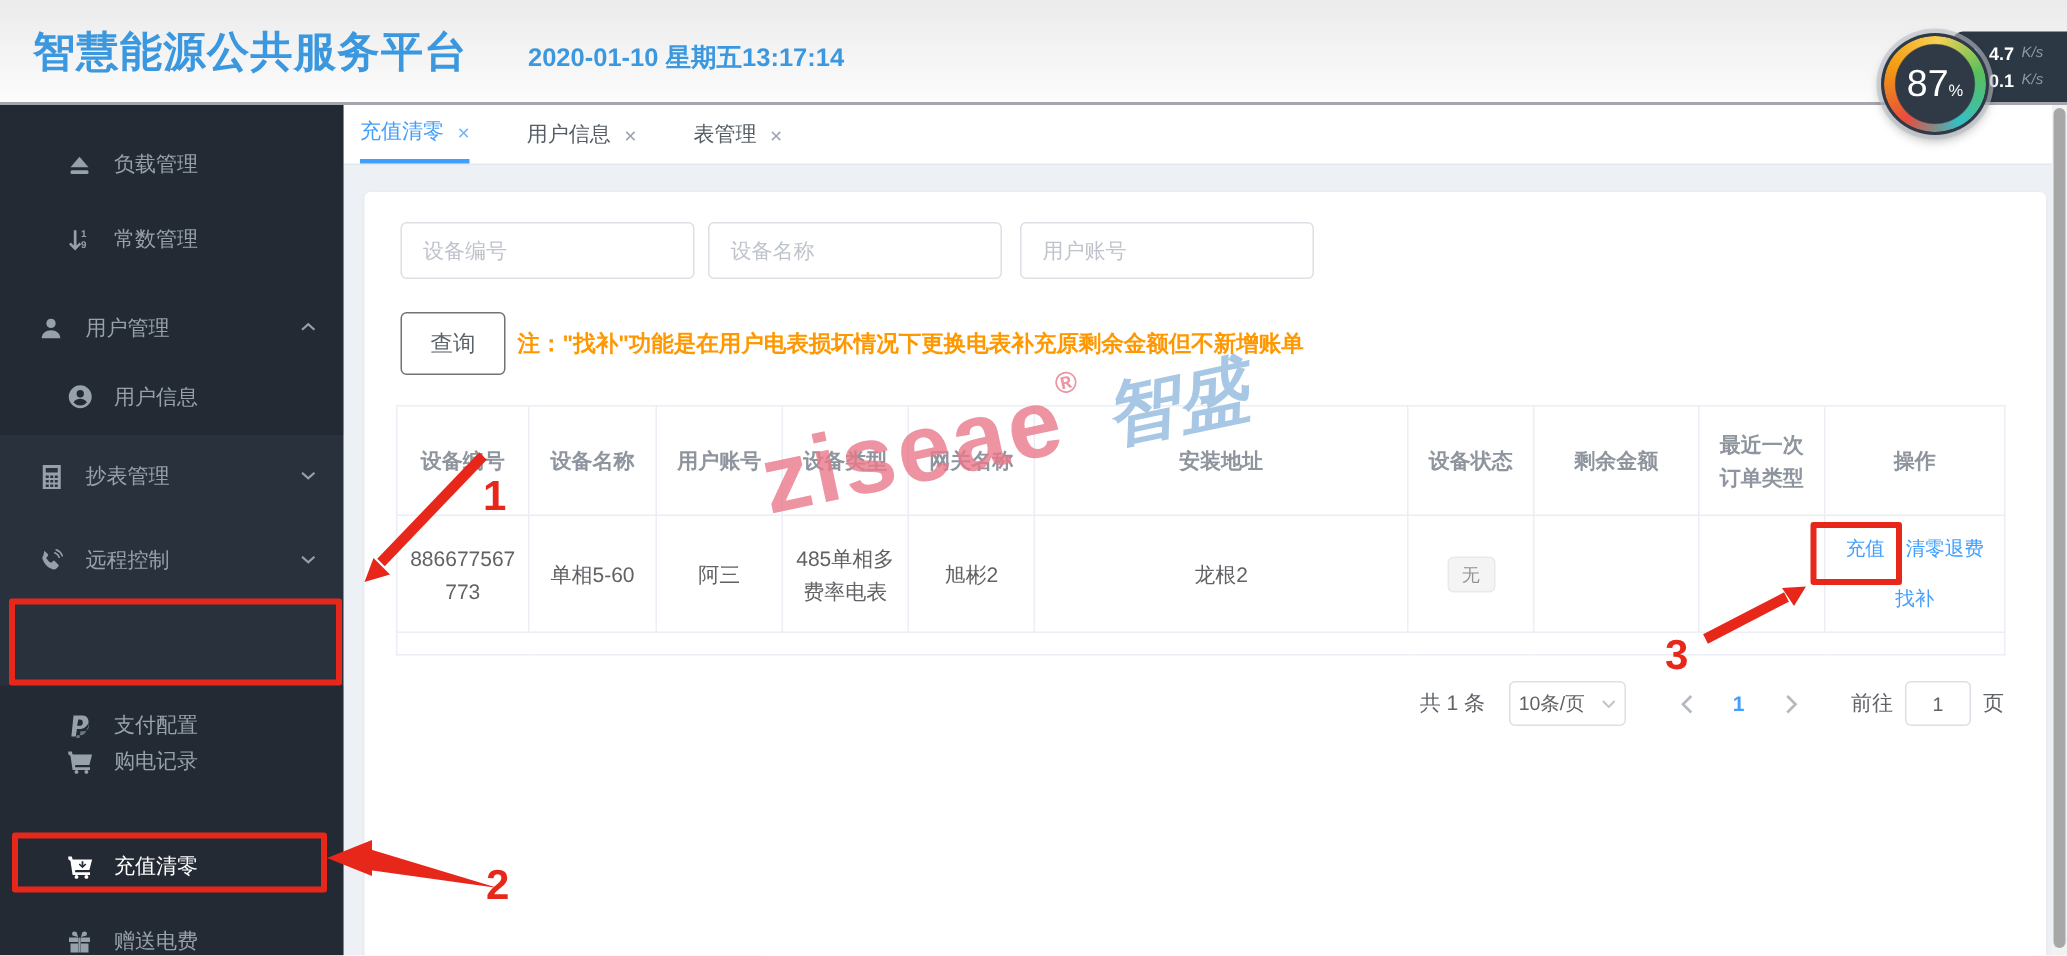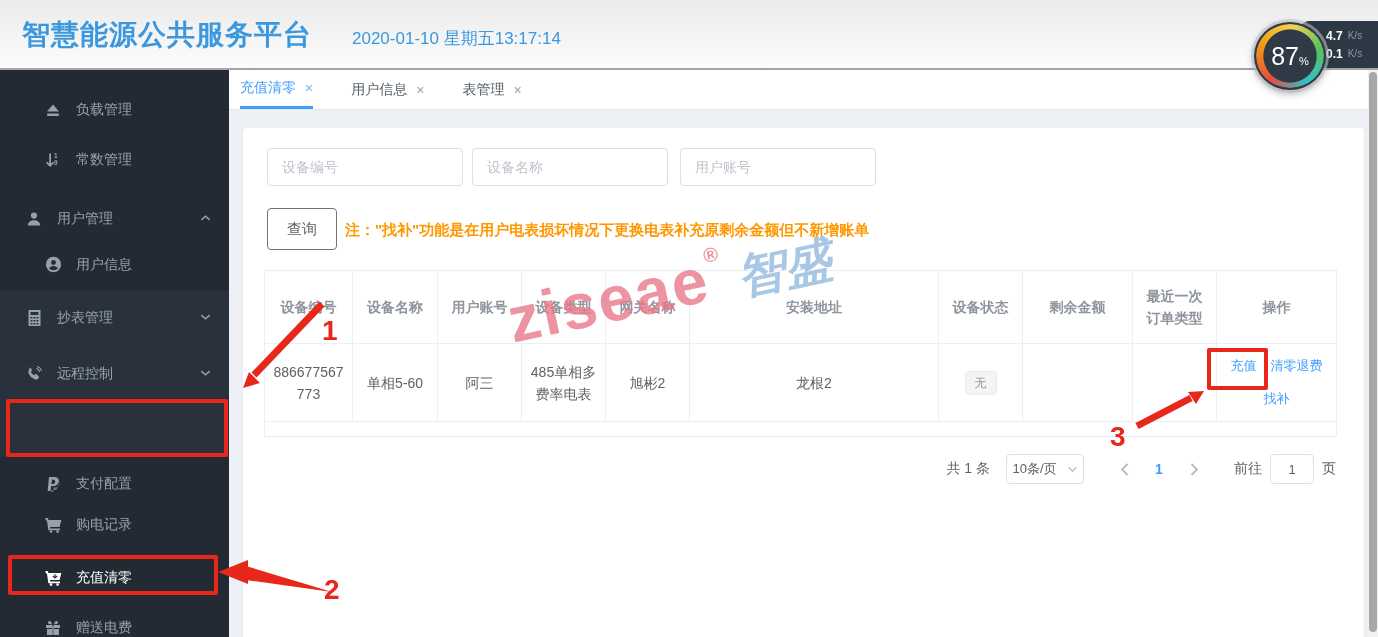--- a/index.html
+++ b/index.html
@@ -5,28 +5,28 @@
   * { margin:0; padding:0; box-sizing:border-box; }
   html,body { width:1378px; height:637px; overflow:hidden; }
   body { font-family:"Liberation Sans", sans-serif; }
   .app { position:relative; width:1378px; height:637px; background:#edf0f4; overflow:hidden; }
 
   
   .header { position:absolute; left:0; top:0; width:1378px; height:70px;
     background:linear-gradient(#ebebec,#fcfcfc); border-bottom:2px solid #a5a5ab; z-index:10; }
   .header .title { position:absolute; left:22px; top:16px; font-size:28px; font-weight:bold;
     color:#3b98de; letter-spacing:1px; }
-  .header .datetime { position:absolute; left:352px; top:27px; font-size:17px; font-weight:normal; color:#3b98de; }
+  .header .datetime { position:absolute; left:352px; top:27px; font-size:17px; font-weight:bold; color:#3b98de; }
 
   
   .net { position:absolute; left:1301px; top:21px; width:77px; height:47px; background:#2d3845;
     border-radius:8px 0 0 8px; z-index:25; display:flex; flex-direction:column; justify-content:center;
     padding-left:12px; gap:4px; }
   .net .row { display:flex; align-items:center; gap:5px; font-size:12px; color:#fff; font-weight:bold; }
-  .net .unit { color:#8d98a5; font-weight:normal; font-size:10px; }
+  .net .unit { color:#8d98a5; font-weight:normal; font-size:10px;font-style:italic; }
   .tri-up { width:0; height:0; border-left:4px solid transparent; border-right:4px solid transparent; border-bottom:7px solid #3d9bff; }
   .tri-down { width:0; height:0; border-left:4px solid transparent; border-right:4px solid transparent; border-top:7px solid #3fbf62; }
   .gauge { position:absolute; left:1254px; top:22px; width:72px; height:68px; border-radius:50%;
     background:#2f3a46; z-index:30; box-shadow:0 0 0 3px rgba(185,190,198,.6), 0 3px 8px rgba(0,0,0,.35); }
   .gauge .ring { position:absolute; inset:2px; border-radius:50%;
     background:conic-gradient(from 220deg,#e84c3d,#f39c12,#f7d154,#58c05c,#35bfc4,#e84c3d);
     -webkit-mask:radial-gradient(circle,transparent 56%,#000 58%); mask:radial-gradient(circle,transparent 56%,#000 58%); }
   .gauge .val { position:absolute; inset:0; display:flex; align-items:center; justify-content:center;
     color:#fff; font-size:25px; }
   .gauge .val .pct { font-size:11px; margin-top:9px; }
@@ -215,21 +215,21 @@
     <div class="s-item sub" style="top:387px">
       <span class="s-icon">
         <svg width="15" height="16" viewBox="0 0 15 16" fill="currentColor">
             <path d="M3 1h6a4 4 0 012.4 7.2A4.5 4.5 0 017 10H5.3l-.8 5H1.6zm3.2 2.6l-.8 4.3h2a2.15 2.15 0 001.8-2.2 2.1 2.1 0 00-2-2.1z"></path>
             <path d="M12.8 5.5a3.9 3.9 0 01-3.6 6H7.7l-.7 4.5H4.8l.3-1.8h2.3a4.6 4.6 0 004.5-4.3 4 4 0 00.9-4.4z" opacity=".65"></path>
           </svg>
       </span>
       <span>支付配置</span>
     </div>
 
-    <div class="s-item sub" style="top:428px">
+    <div class="s-item sub" style="top:411px">
       <span class="s-icon">
         <svg width="17" height="16" viewBox="0 0 17 16" fill="currentColor">
             <path d="M.5 1h2.4l.5 2h13l-1.8 7H5.2L5 11.5h10v1.8H3.4L2 4 .5 2.8z"></path>
             <circle cx="6" cy="14.6" r="1.3"></circle>
             <circle cx="12.6" cy="14.6" r="1.3"></circle>
           </svg>
       </span>
       <span>购电记录</span>
     </div>
 

